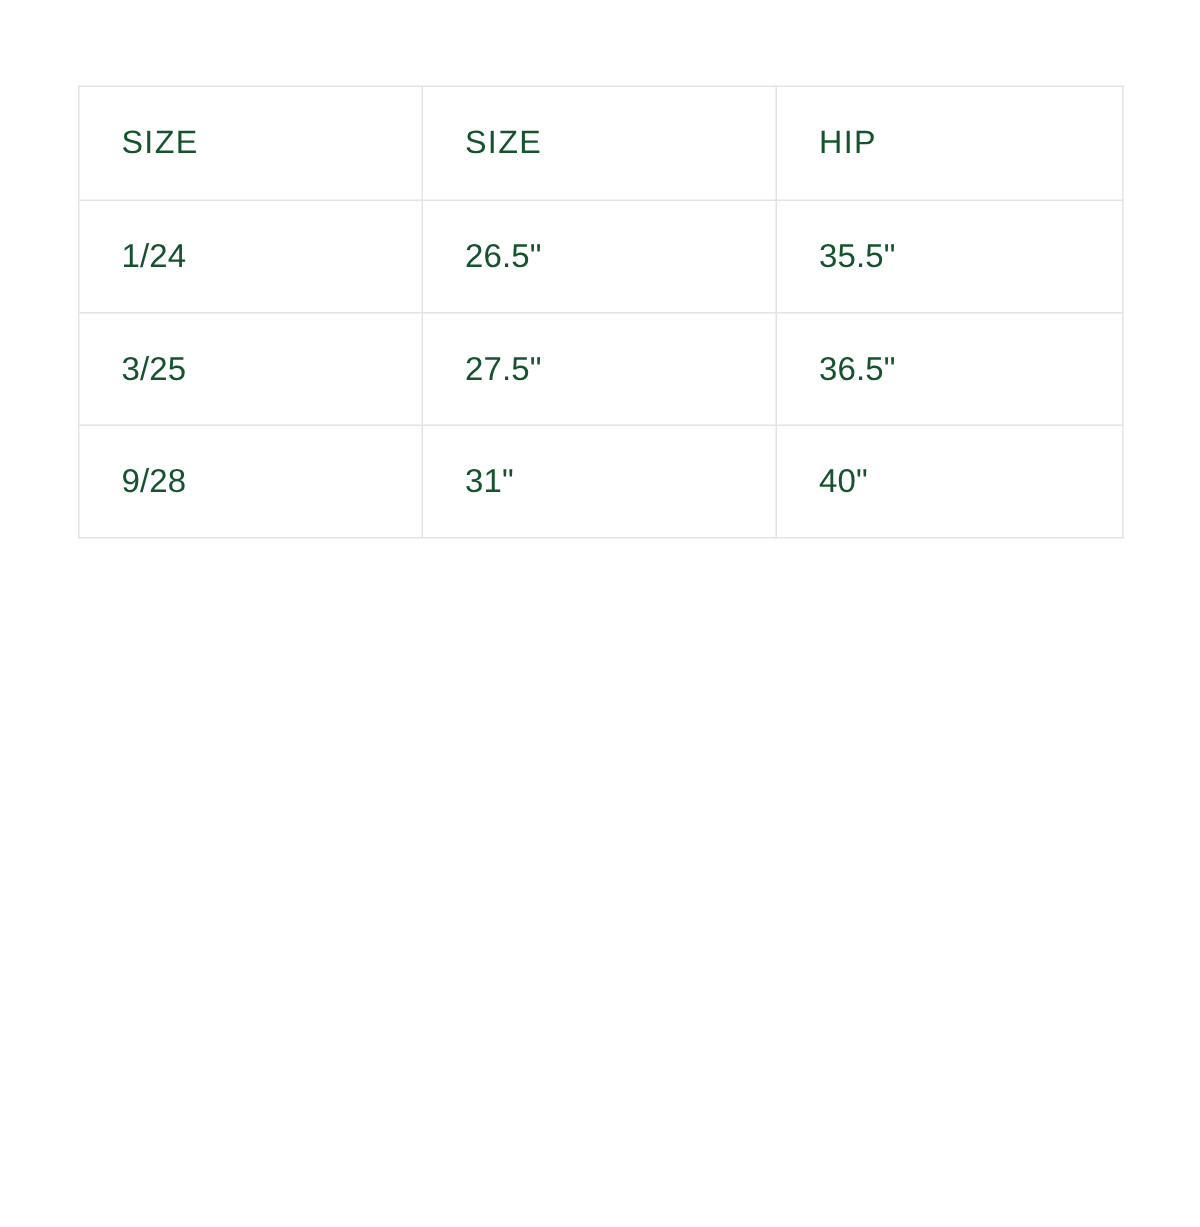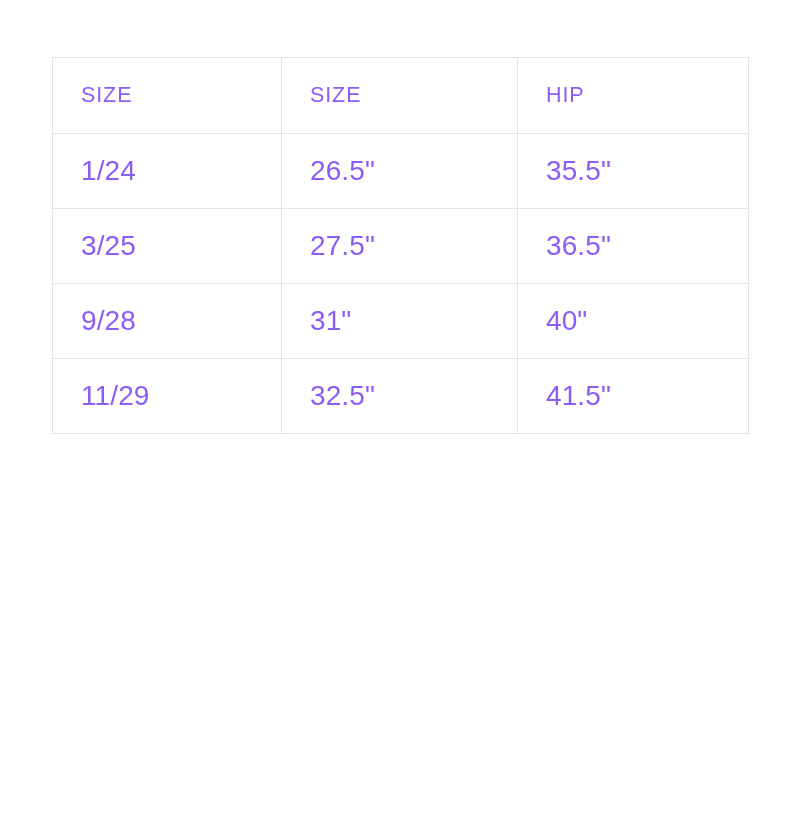--- a/index.html
+++ b/index.html
@@ -36,36 +36,36 @@
   table.size-table col.c-size  { width: 229px; }
   table.size-table col.c-waist { width: 236px; }
   table.size-table col.c-hip   { width: 231px; }
 
   table.size-table th,
   table.size-table td {
     border: 1px solid #e3e3e3;
     padding: 0 10px 0 28px;
     text-align: left;
     vertical-align: middle;
-    color: #8b5cf6;
+    color: #14532d;
     font-weight: 400;
     font-size: 22px;
     line-height: 1.2;
     letter-spacing: 0.2px;
     white-space: nowrap;
     overflow: hidden;
   }
   table.size-table thead th {
     height: 75px;
     font-size: 21.5px;
     letter-spacing: 0.9px;
   }
   table.size-table tbody td {
     height: 74px;
-    font-size: 28px;
+    font-size: 22px;
     letter-spacing: 0.1px;
   }
 </style>
 </head>
 <body>
 
 <div class="page">
   <div class="size-table-wrap">
     <table class="size-table">
       <colgroup>
@@ -89,21 +89,16 @@
         <tr>
           <td>3/25</td>
           <td>27.5"</td>
           <td>36.5"</td>
         </tr>
         <tr>
           <td>9/28</td>
           <td>31"</td>
           <td>40"</td>
         </tr>
-        <tr>
-          <td>11/29</td>
-          <td>32.5"</td>
-          <td>41.5"</td>
-        </tr>
       </tbody>
     </table>
   </div>
 </div>
 
 </body></html>

